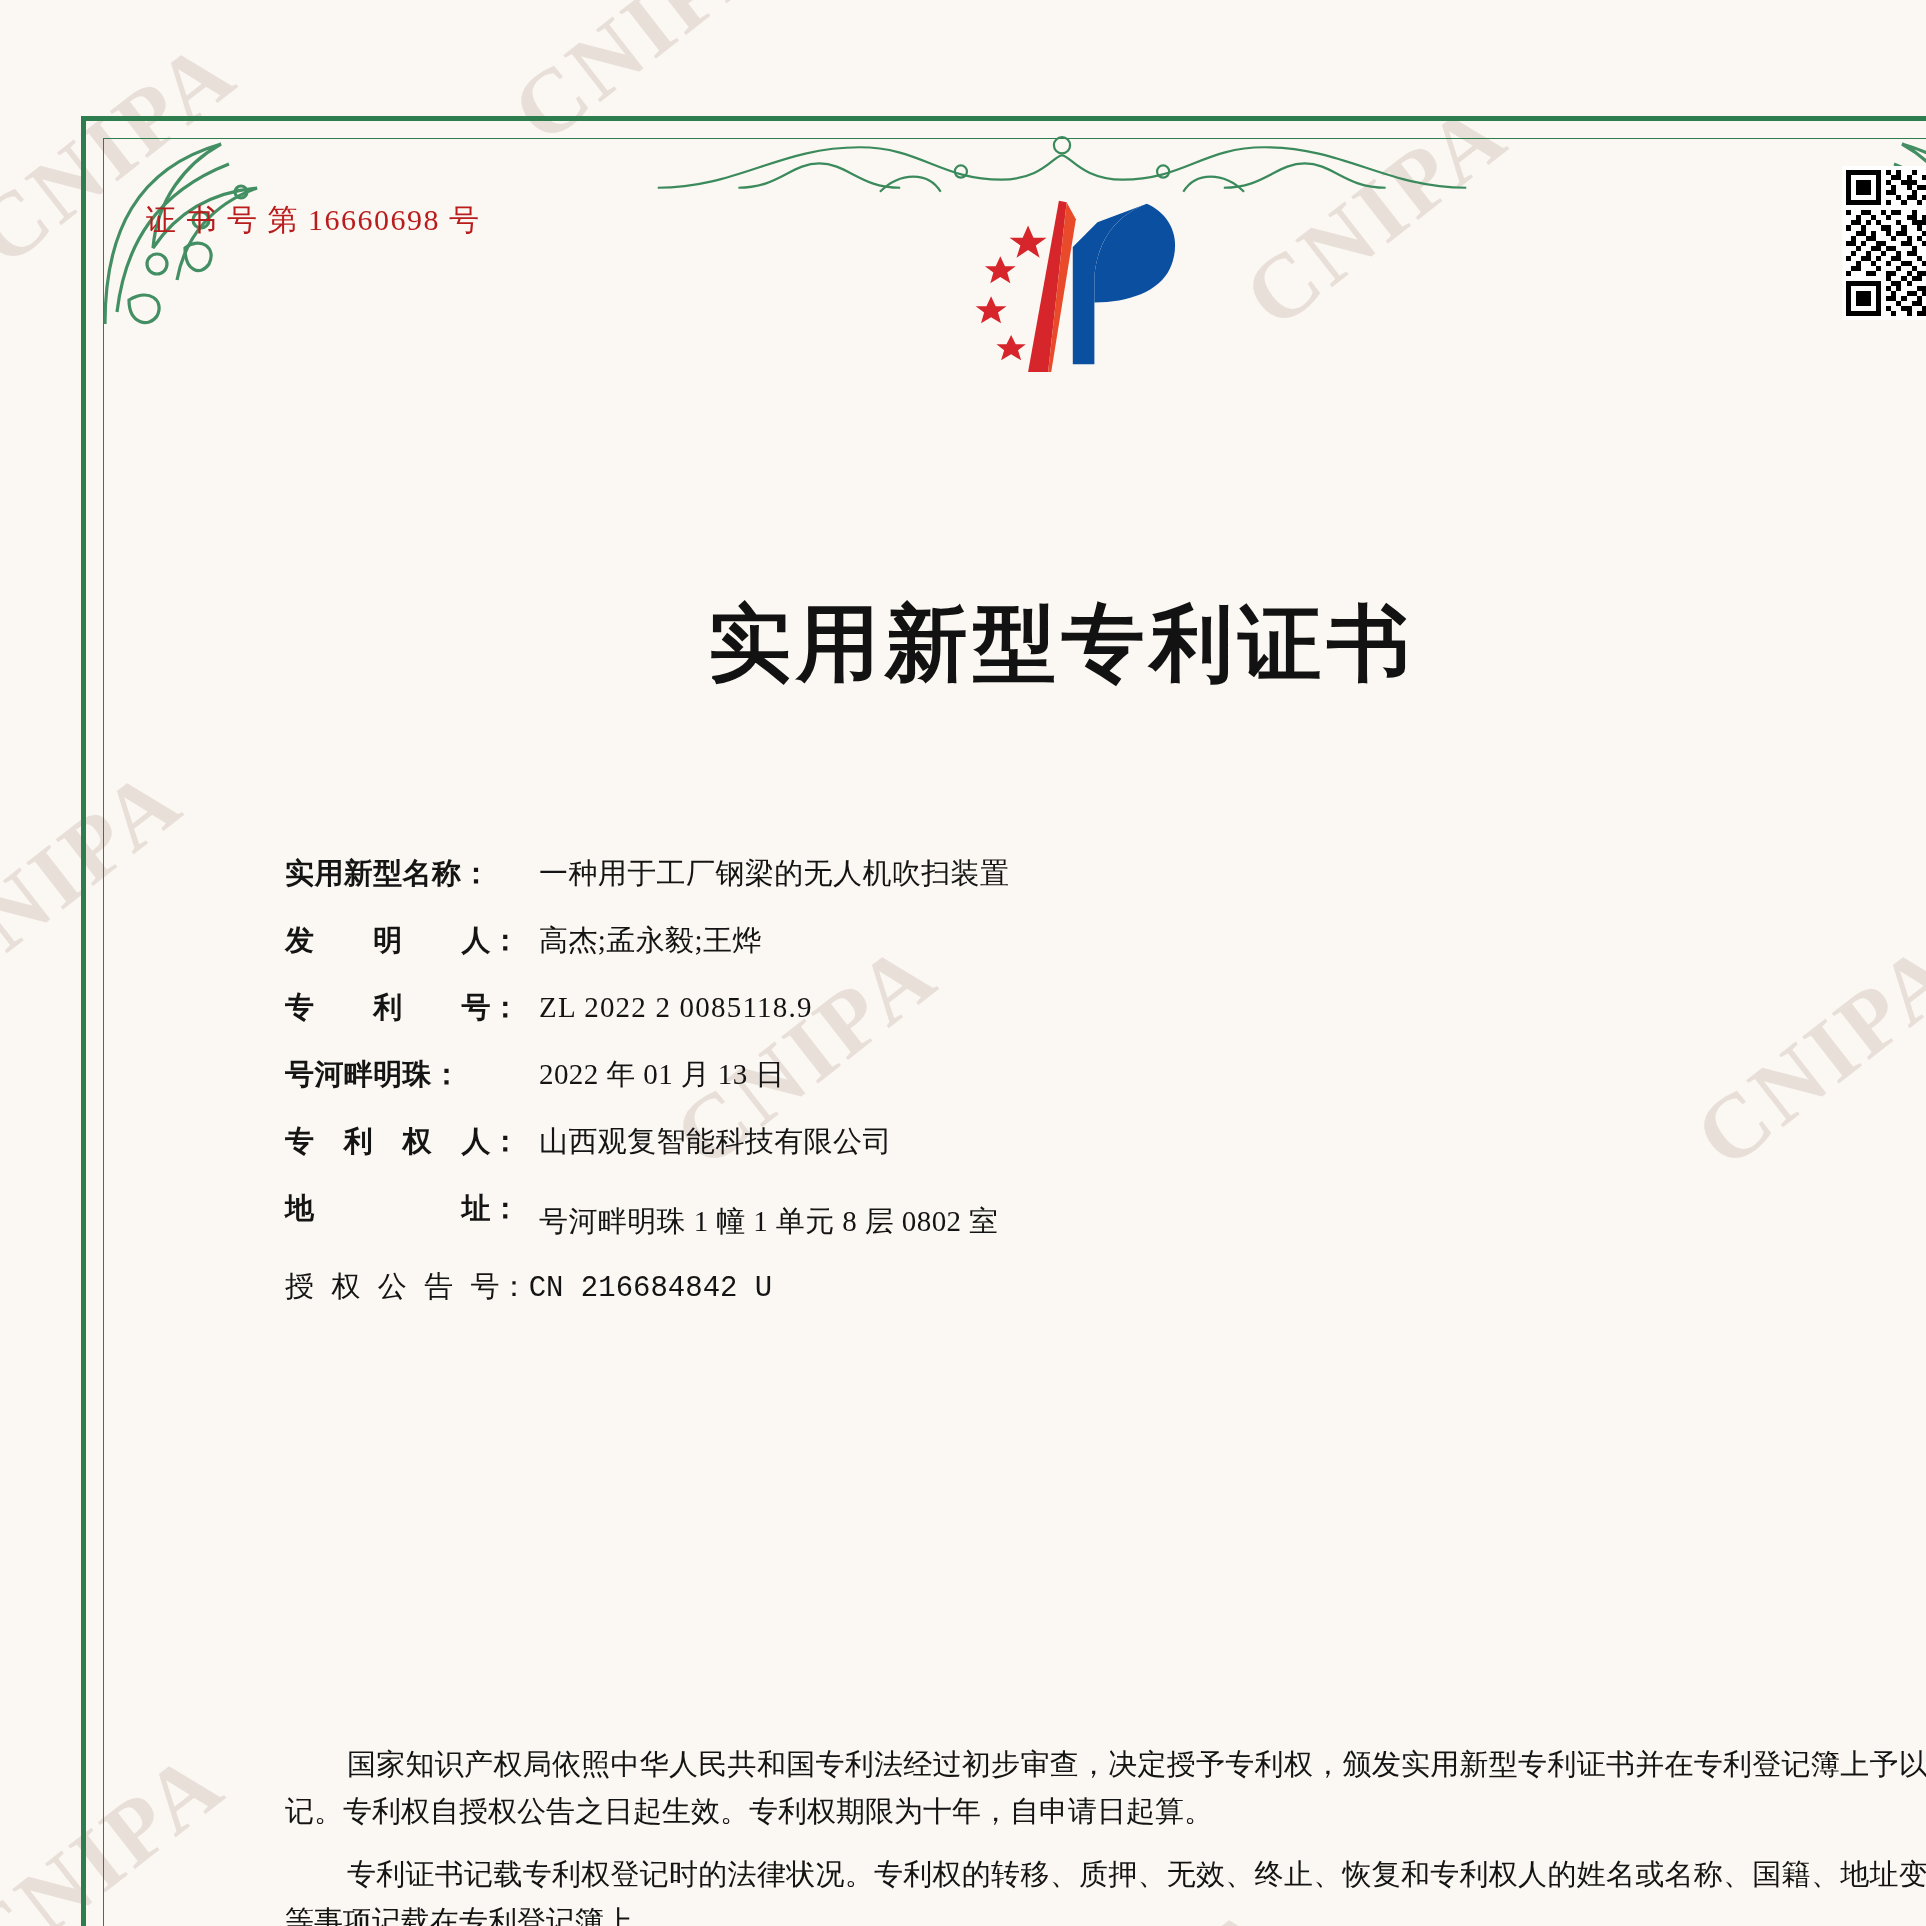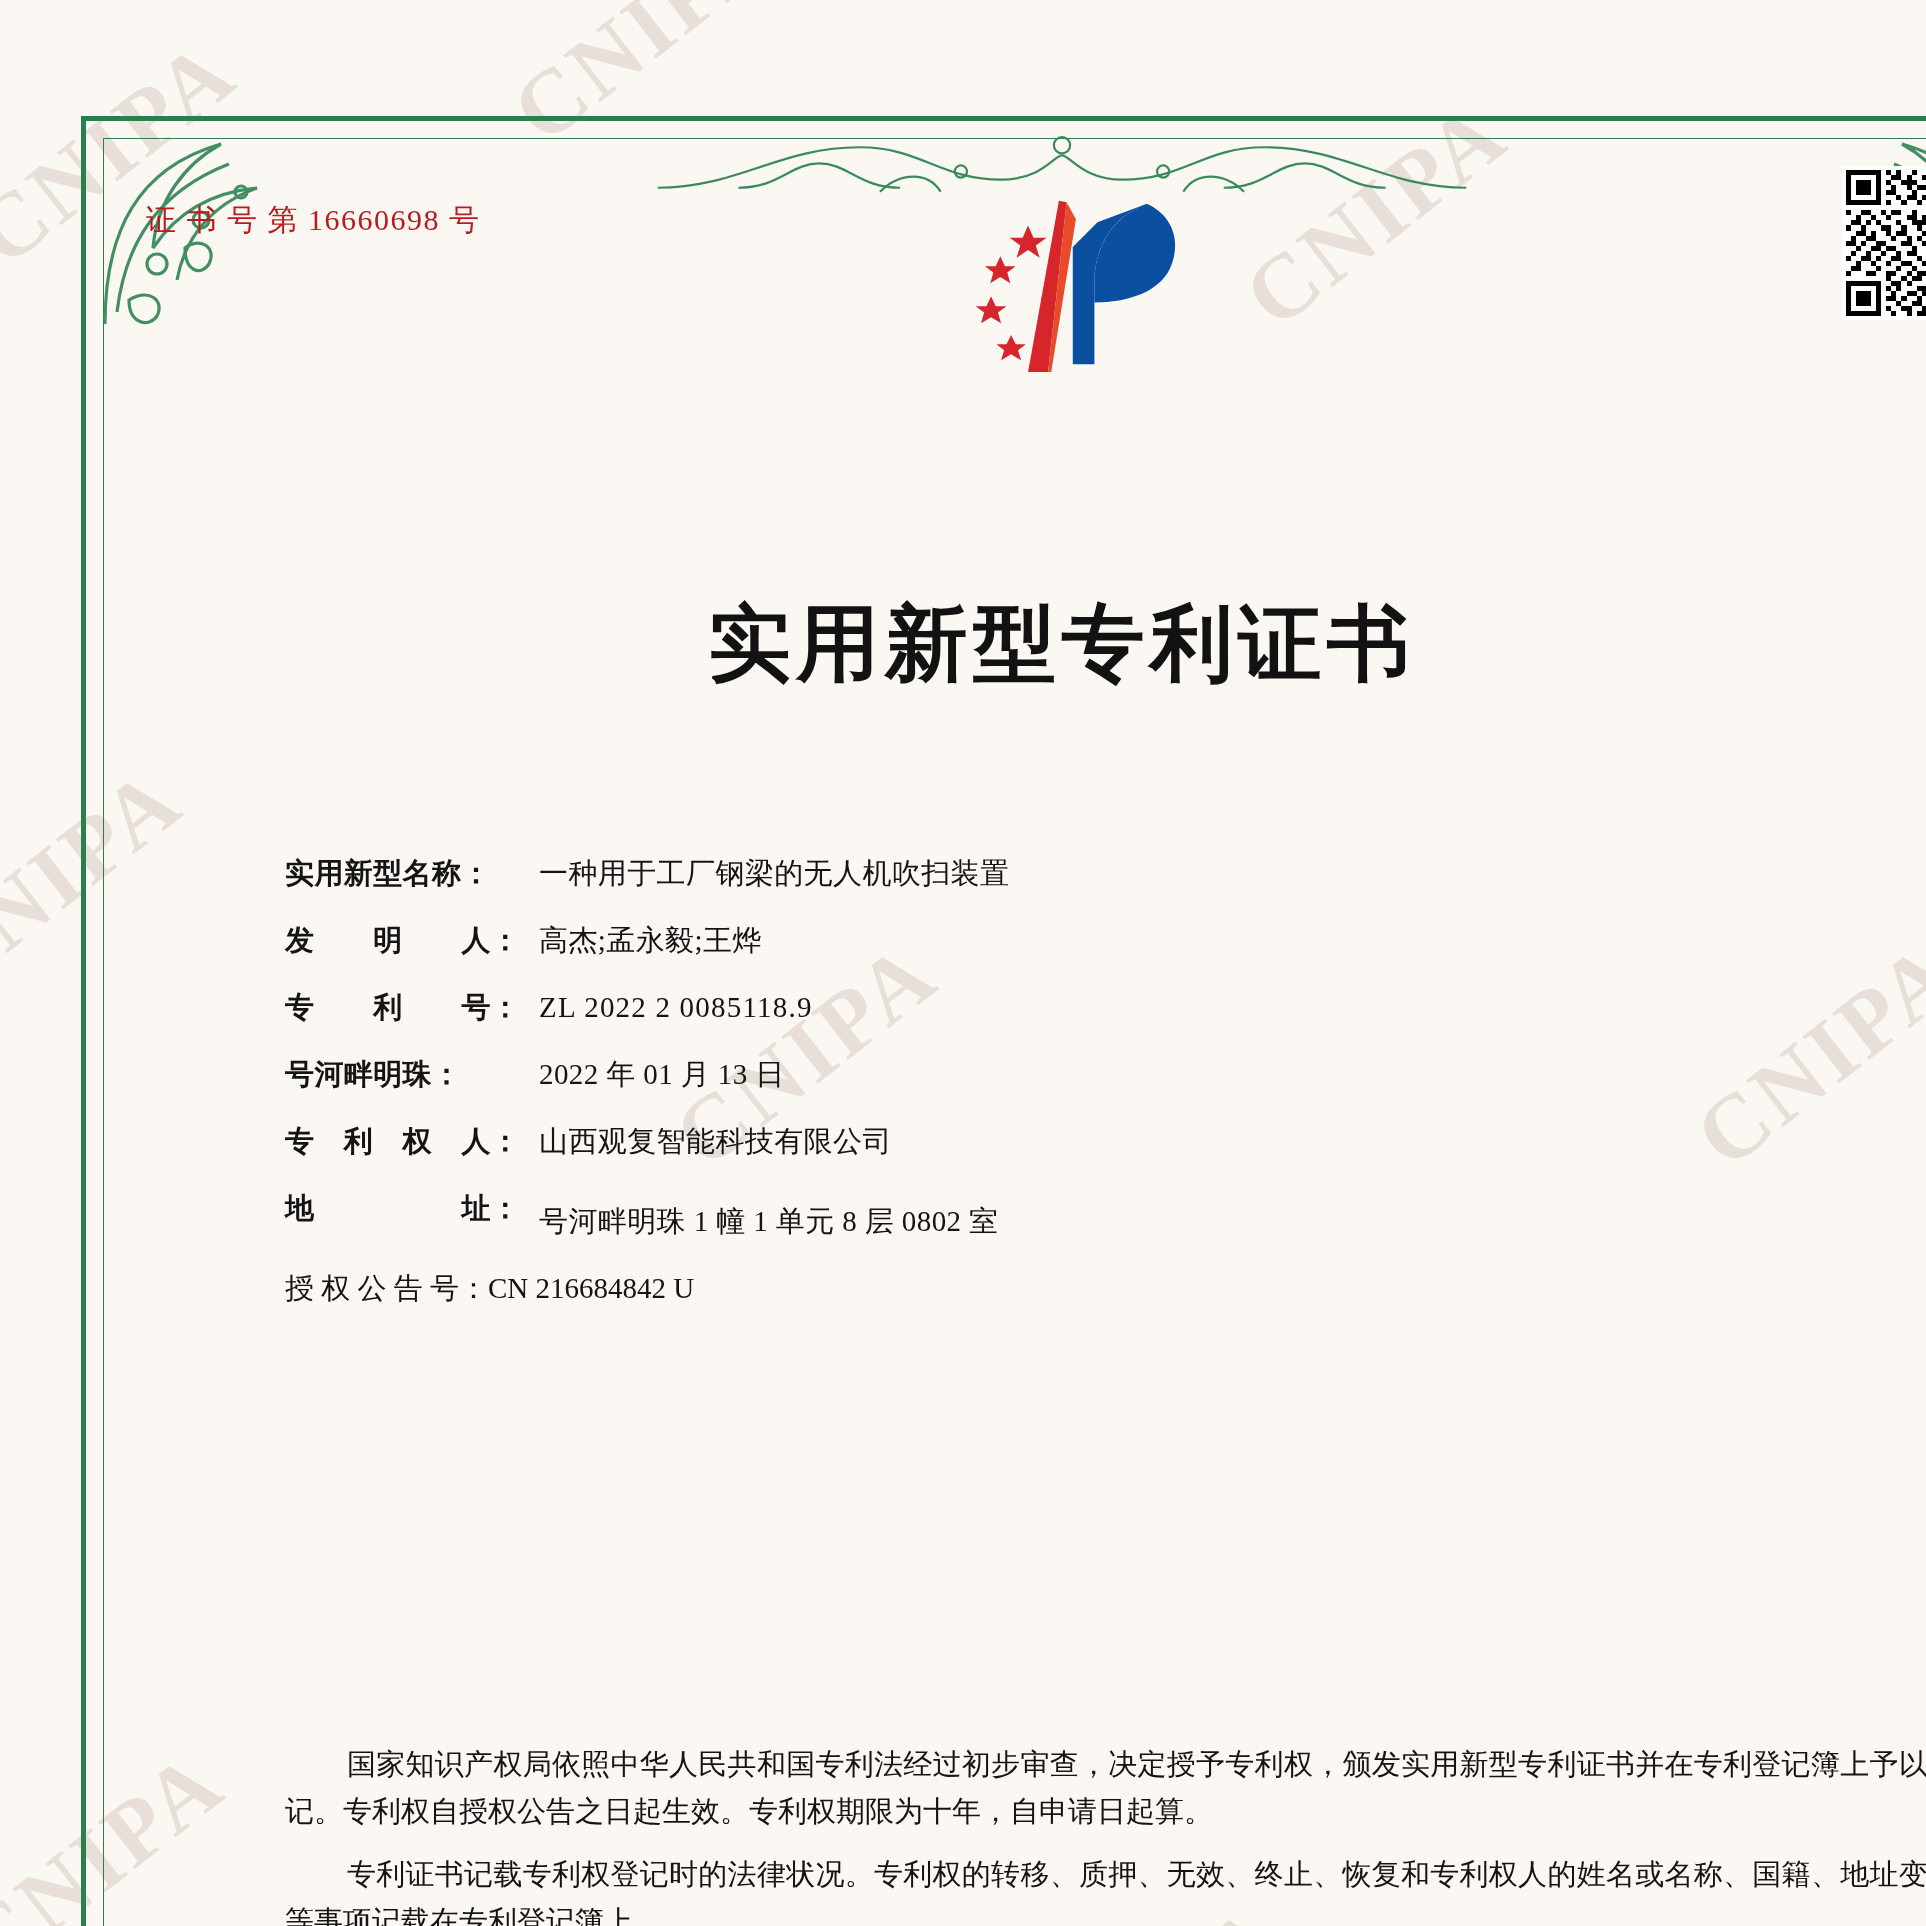--- a/index.html
+++ b/index.html
@@ -151,21 +151,21 @@
   }
   .mono-num { letter-spacing: 1.2px; }
 
   .row-inline {
     display: flex;
     align-items: flex-start;
     margin-bottom: 27px;
     font-size: 29px;
   }
   .row-inline .left-part { width: 828px; white-space: nowrap; }
-  .row-inline .right-part { white-space: nowrap; }
+  .row-inline .right-part { white-space: nowrap; font-family: Liberation Mono, monospace; }
 
   .paras {
     position: absolute;
     left: 285px;
     right: 166px;
     top: 1741px;
     font-size: 29px;
     line-height: 1.62;
     color: #141414;
     text-align: justify;

